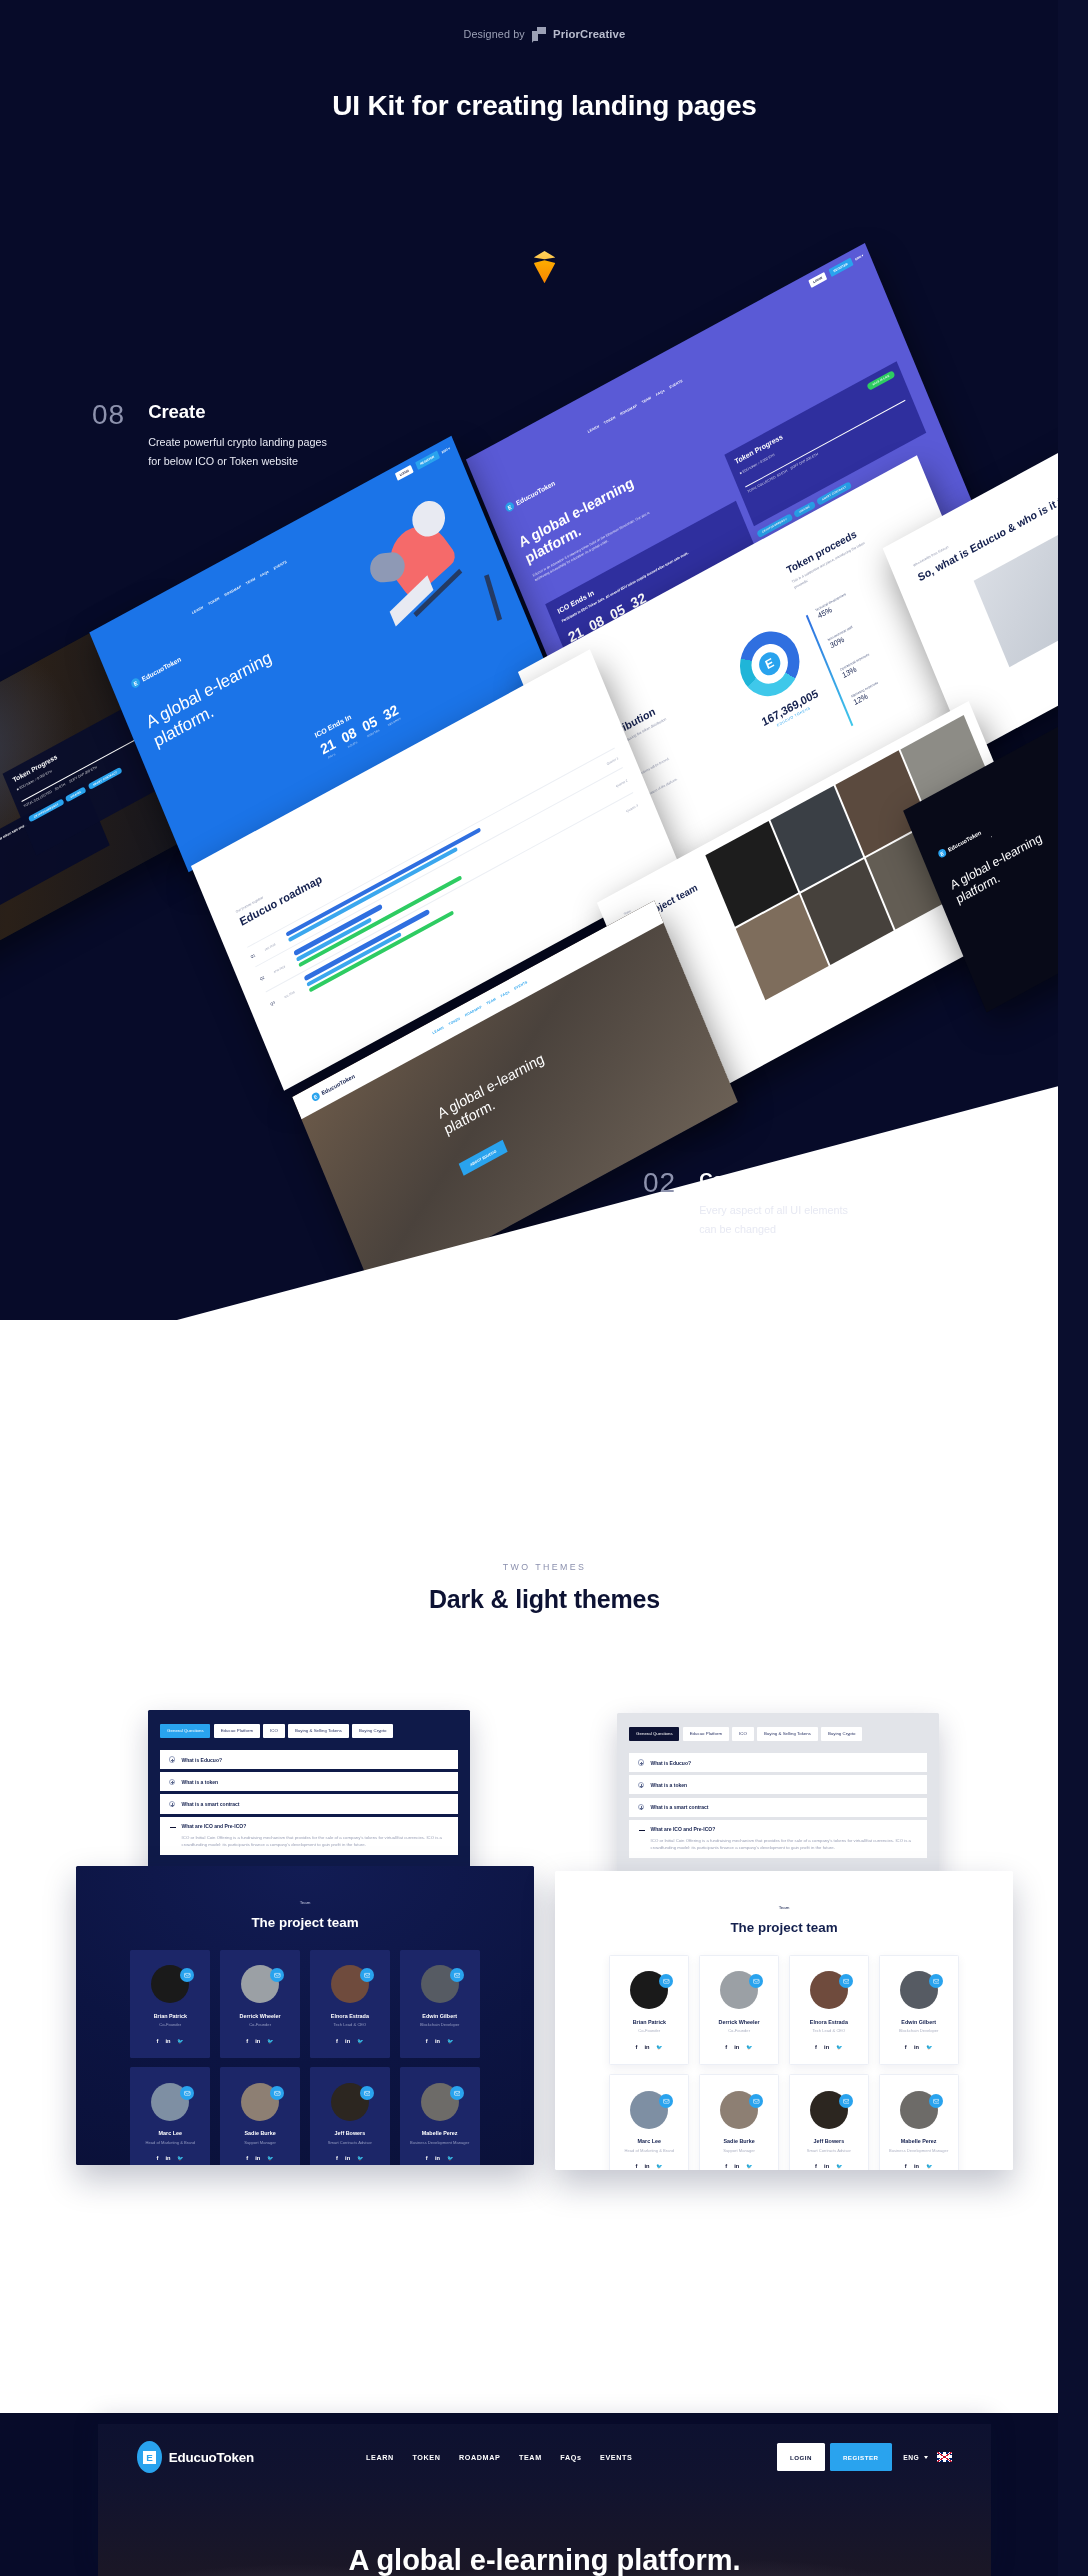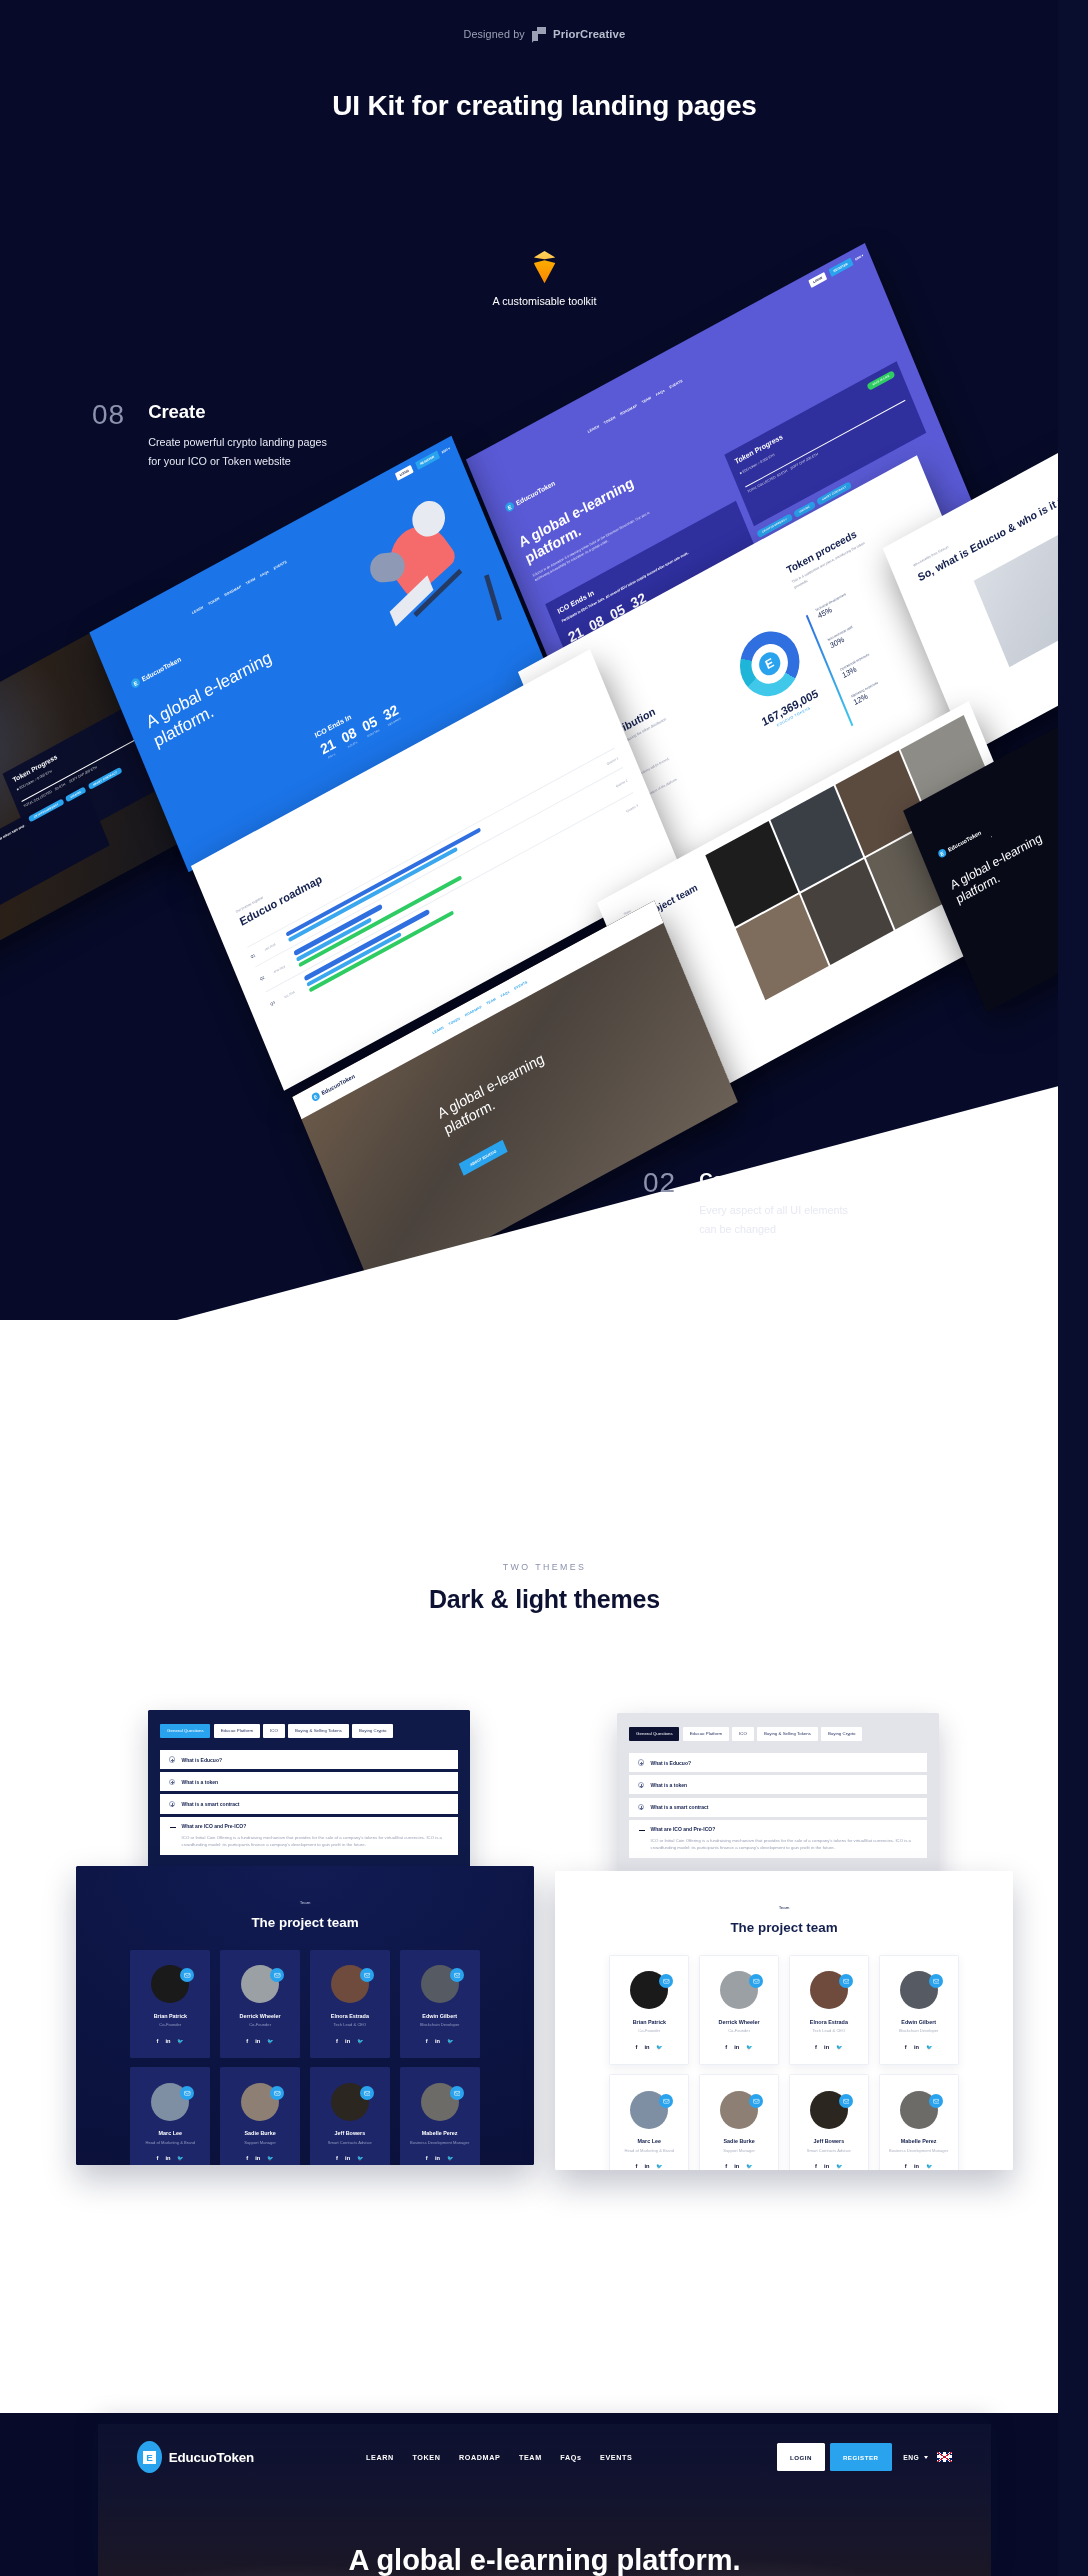--- a/index.html
+++ b/index.html
@@ -206,21 +206,20 @@
     </div>
 
     <h1 class="hero-title">
       <span>UI Kit for creating landing pages</span><br>
     </h1>
 
     <div class="gem">
         <span class="top"></span>
         <span class="bot"></span>
       </div>
-    <div class="toolkit">A customisable toolkit</div>
 
     <div class="deck">
 
       <div class="scr" style="left:-144px; top:675px; width:371px; height:227px; background:#11131c;
                   background-image:
                     radial-gradient(60% 80% at 30% 20%, #3a3f52 0%, rgba(0,0,0,0) 60%),
                     linear-gradient(120deg,#151a2a 0%,#2a2018 45%,#0e1220 100%);">
         <div style="position:absolute;left:10.3px;top:62px;width:206px;">
           <div class="big-head" style="font-size:10.8px;">platform.</div>
 
@@ -499,21 +498,21 @@
         <div style="position:absolute;left:15.5px;top:82px;width:150px;font-size:12.4px;font-weight:400;line-height:1.2;">A global e-learning platform.</div>
       </div>
 
     </div>
 
     <div class="step step-1">
       <div class="num">08</div>
       <div class="txt">
         <h3>Create</h3>
         <p><span>Create powerful crypto landing pages</span><br>
-           <span>for your ICO or Token website</span></p>
+           <span>for below ICO or Token website</span></p>
       </div>
     </div>
 
     <div class="wedge"></div>
 
     <div class="step step-2">
       <div class="num">02</div>
       <div class="txt">
         <h3>Control</h3>
         <p><span>Every aspect of all UI elements</span><br>

